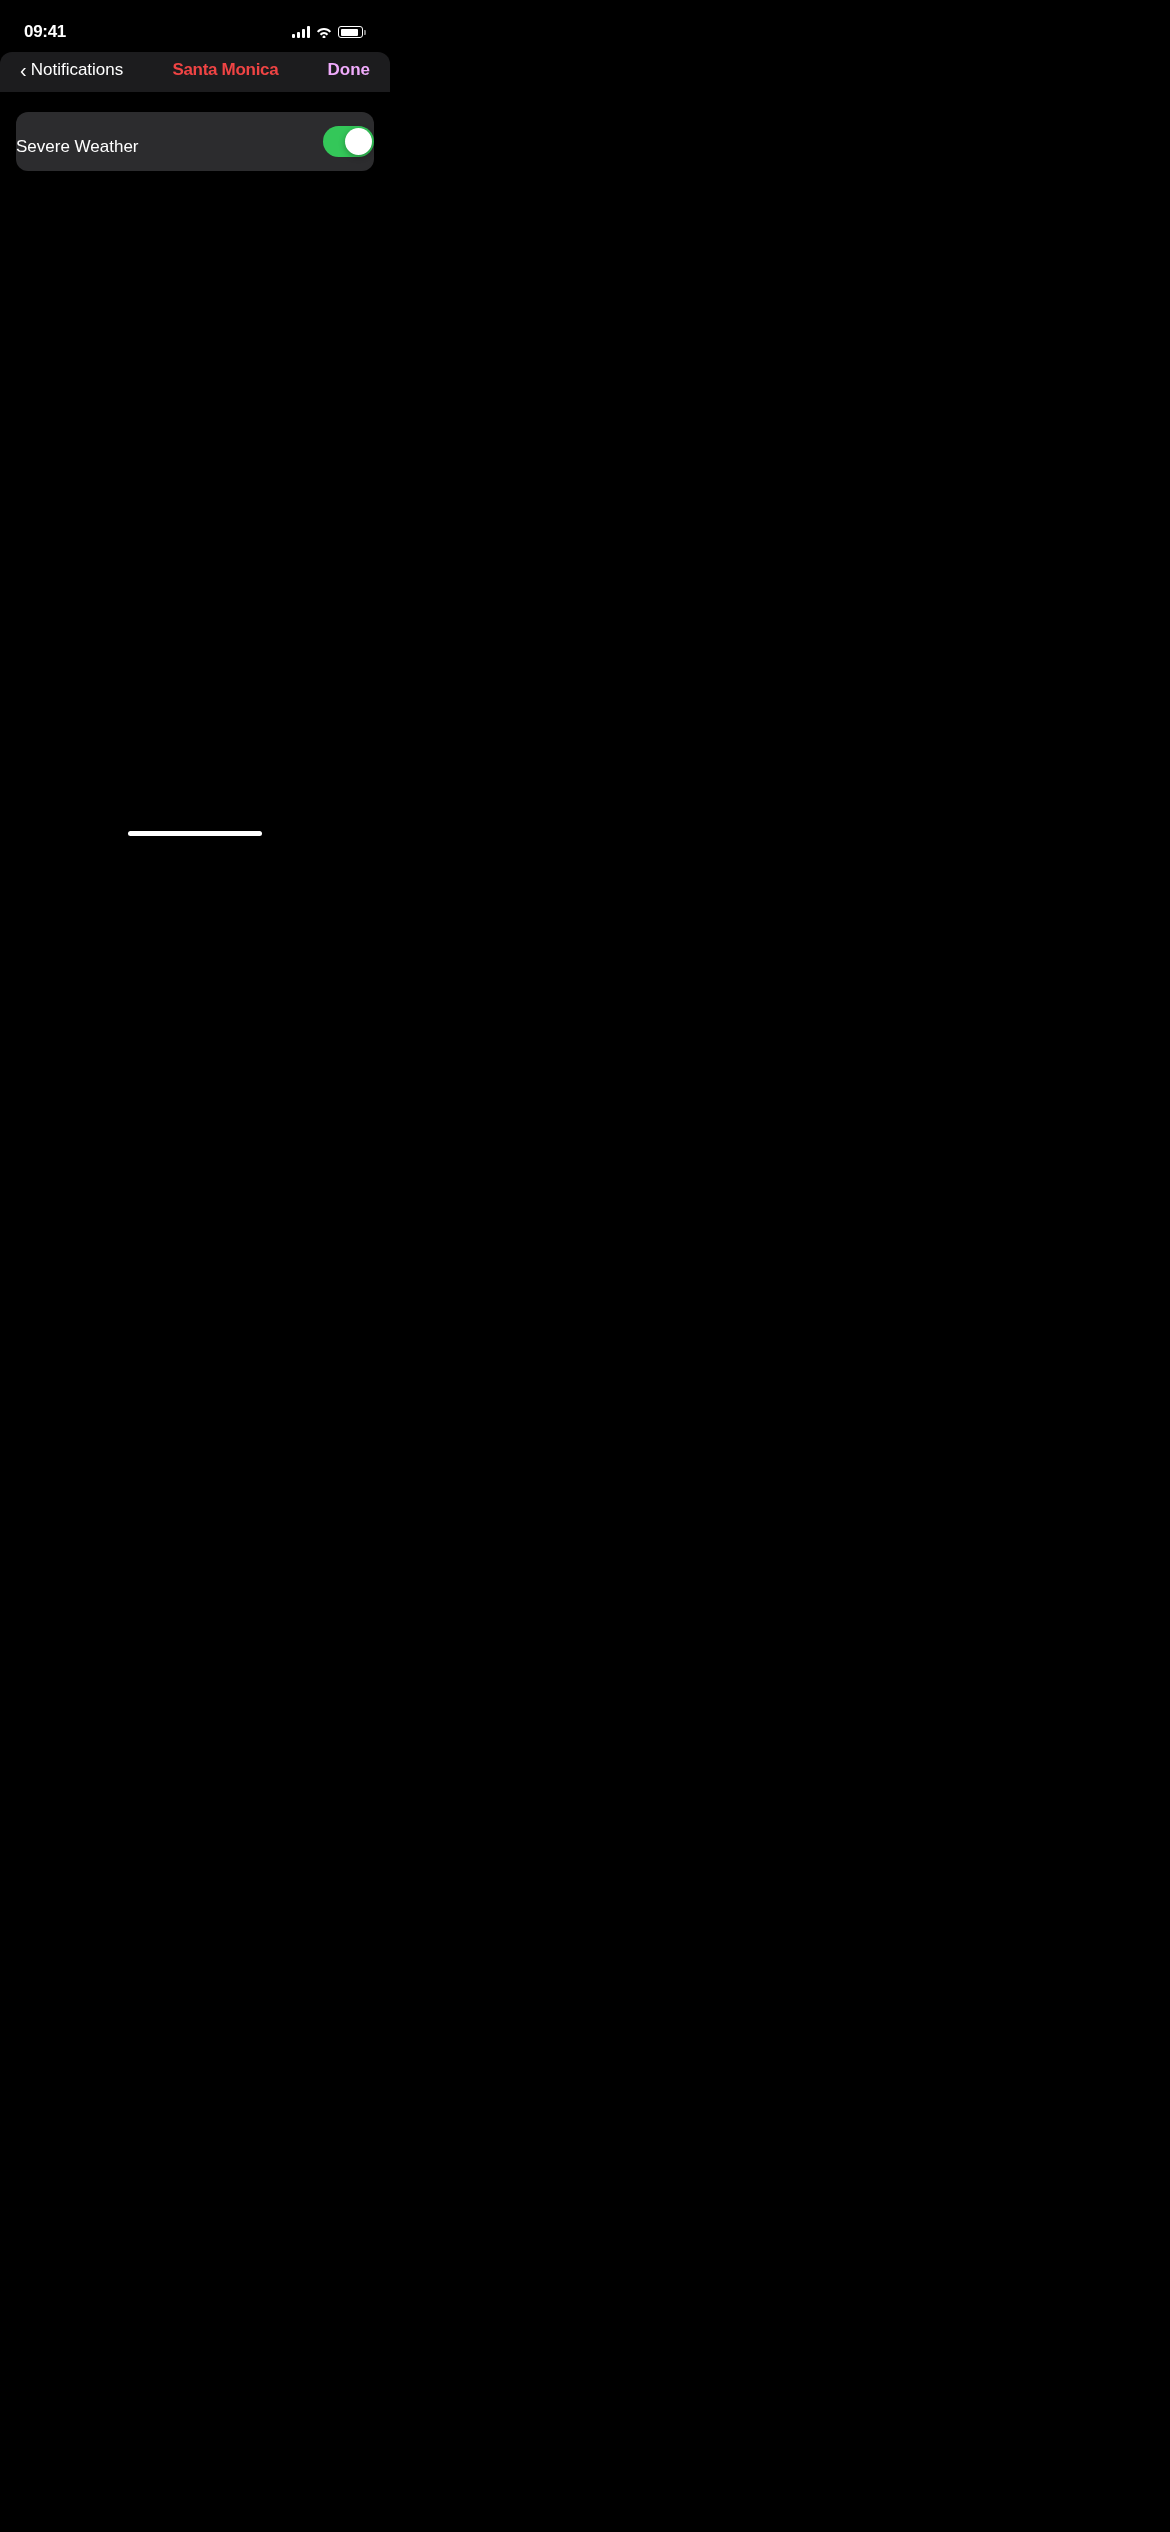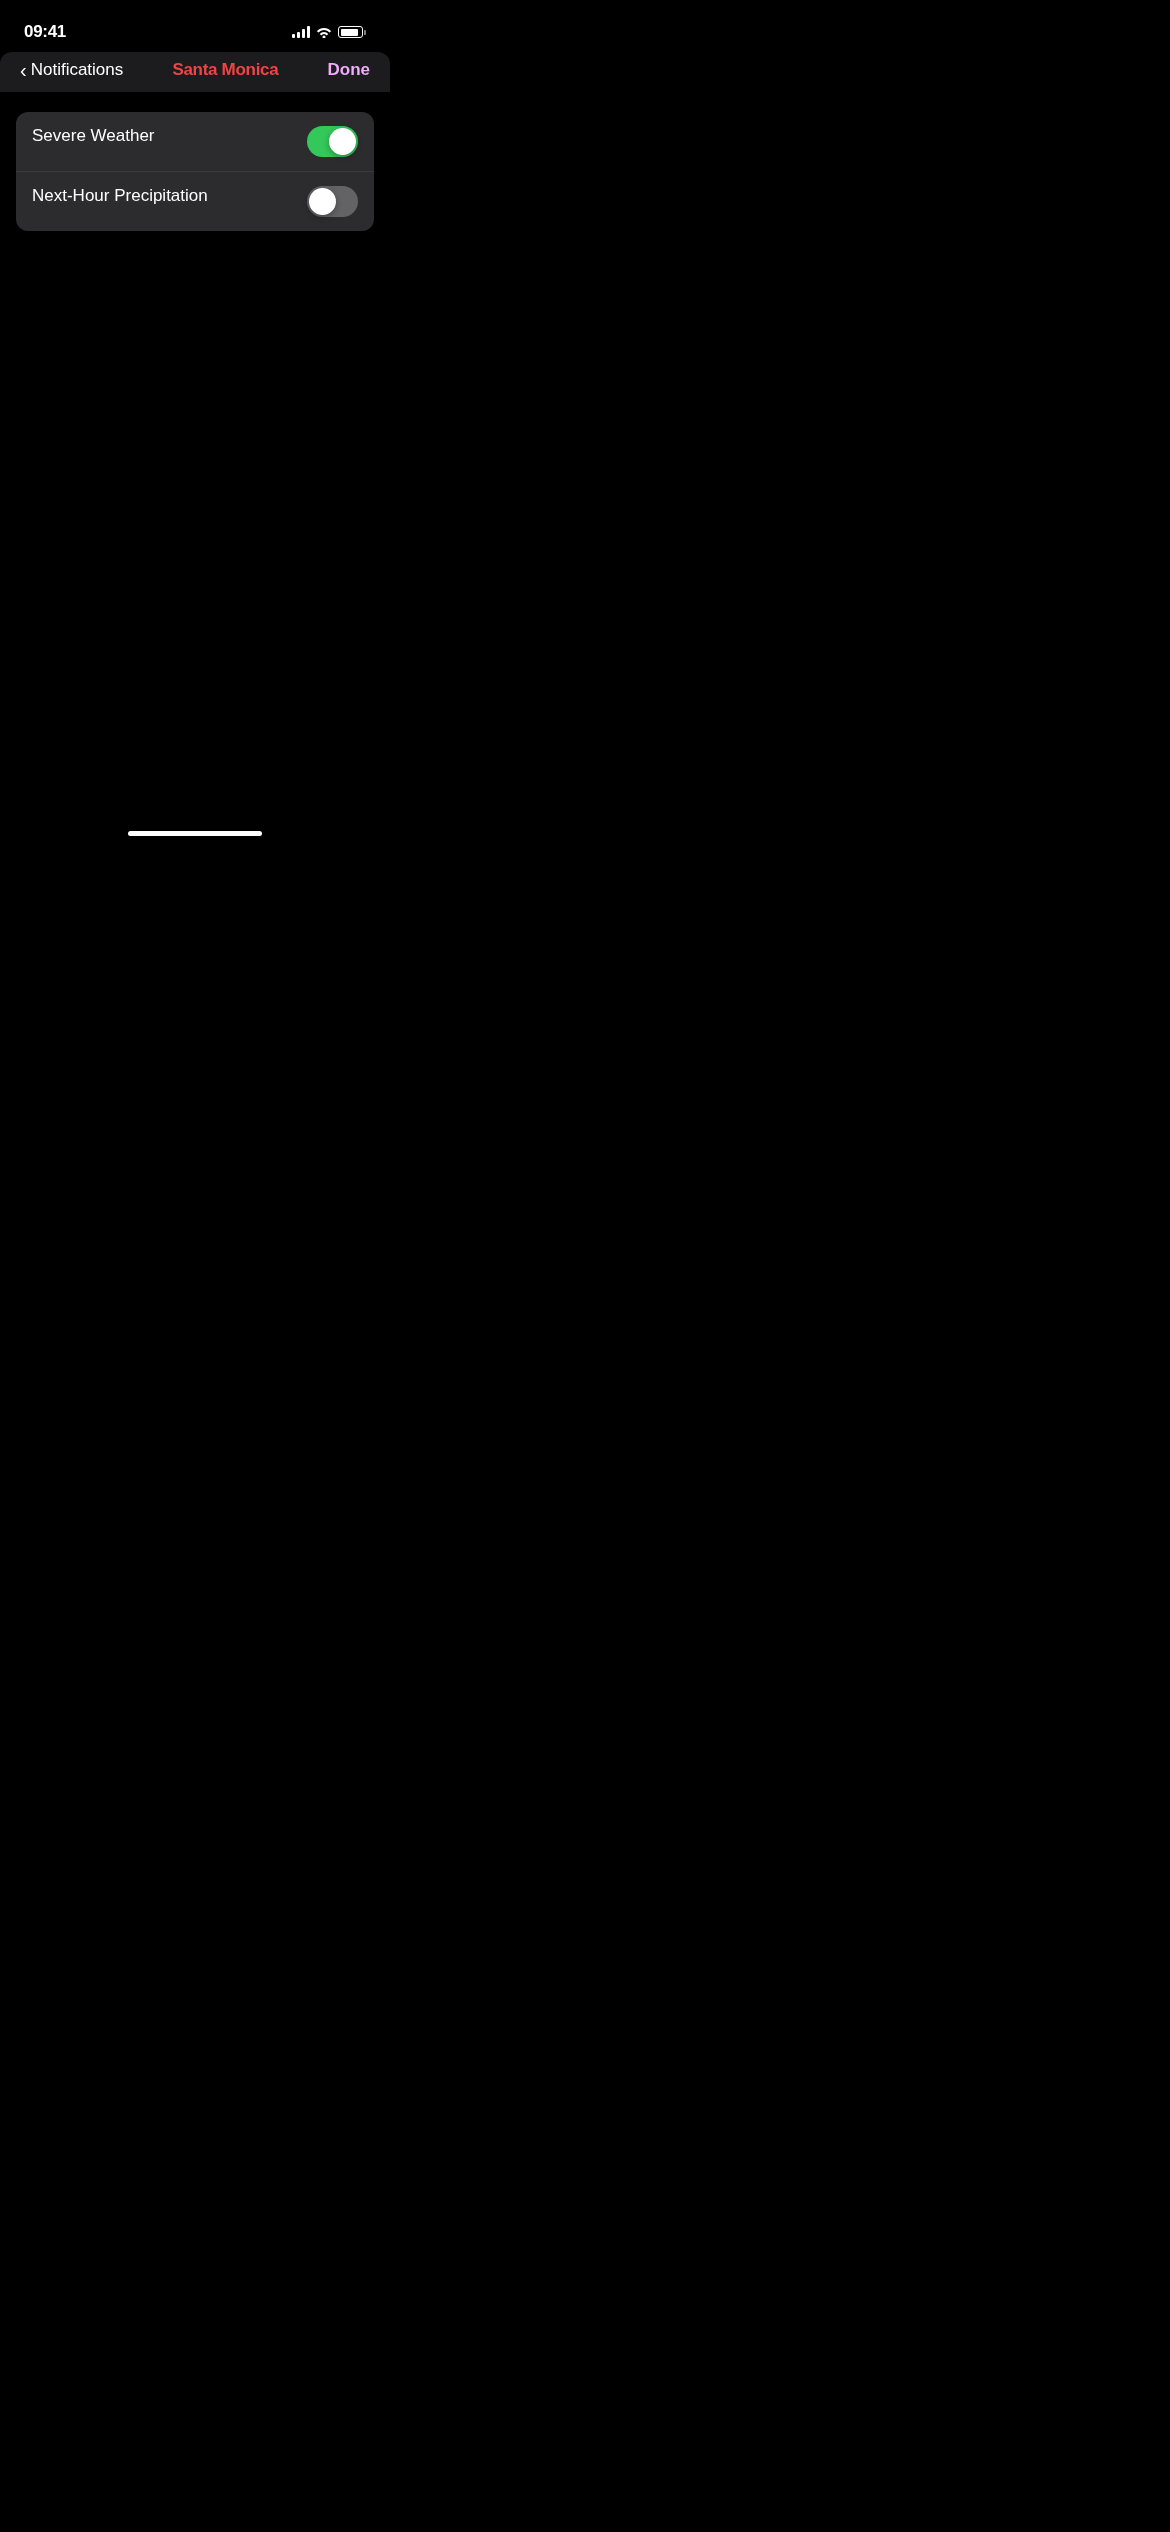--- a/index.html
+++ b/index.html
@@ -143,23 +143,23 @@
 
     
     .settings-card {
       background-color: #2c2c2e;
       border-radius: 12px;
       overflow: hidden;
     }
 
     .settings-row {
       display: flex;
-      align-items: flex-start;
+      align-items: flex-end;
       justify-content: space-between;
-      padding: 14px 16px;
+      padding: 14px 0;
     }
 
     .settings-row:not(:last-child) {
       border-bottom: 0.5px solid #3a3a3c;
     }
 
     .settings-label {
       font-size: 17px;
       color: #ffffff;
       font-weight: 400;
@@ -251,22 +251,16 @@
 <div class="content">
   <div class="settings-card">
 
     <div class="settings-row">
       <span class="settings-label">Severe Weather</span>
       <div class="toggle on">
         <div class="toggle-thumb"></div>
       </div>
     </div>
 
-    <div class="settings-row">
-      <span class="settings-label">Next-Hour Precipitation</span>
-      <div class="toggle off">
-        <div class="toggle-thumb"></div>
-      </div>
-    </div>
   </div>
 </div>
 
 <div class="home-indicator"></div>
 
 </body></html>

